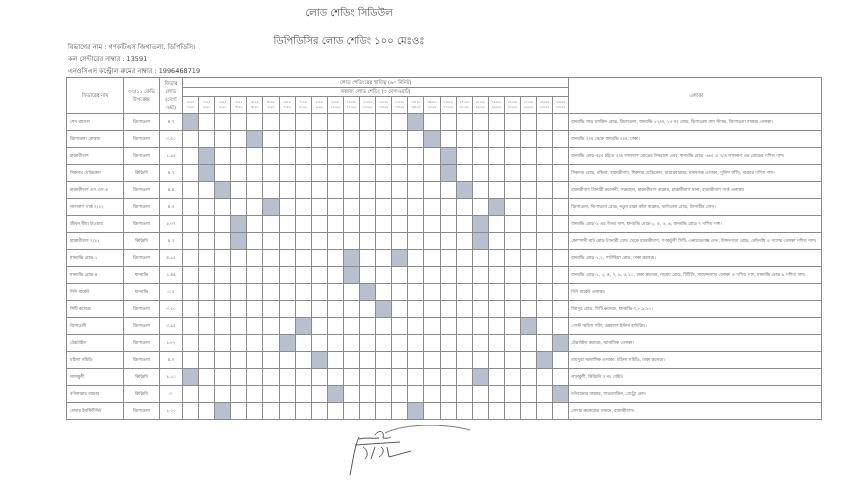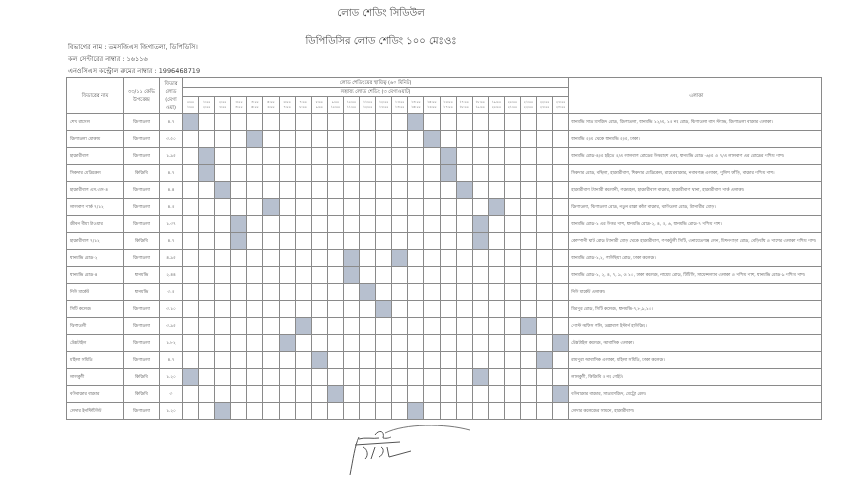--- a/index.html
+++ b/index.html
@@ -1,17 +1,17 @@
 <!DOCTYPE html>
 <html><head>
 <meta charset="utf-8">
 <style>
   html, body { margin:0; padding:0; background:#ffffff; }
   body { width:857px; height:482px; position:relative; overflow:hidden; font-family:"DejaVu Sans", sans-serif; color:#333; }
-  .title { position:absolute; left:0; width:698px; text-align:center; font-size:10px; color:#444;margin-left:32px; }
+  .title { position:absolute; left:0; width:698px; text-align:center; font-size:10px; color:#444; }
   .t1 { top:5px; }
   .t2 { top:33px;text-align:center; }
   .meta { position:absolute; left:68px; font-size:6.5px; color:#444; }
   .m1 { top:42px; } .m2 { top:54px; } .m3 { top:66px; }
   table.sched { position:absolute; left:66px; top:77px; border-collapse:collapse; font-size:4.3px; color:#555; }
   table.sched td, table.sched th { border:0.8px solid #8a8a8a; padding:0; font-weight:normal; text-align:center; vertical-align:middle; }
   .c-feeder { width:53px; }
   .c-sub { width:35px; }
   .c-load { width:22px; }
   .c-slot { width:15.1px; height:16px; }
@@ -22,22 +22,22 @@
   .shaded { background:#b7c0cf; }
   td.fname { text-align:left !important; padding-left:3px !important; font-size:4.3px; }
   .sig { position:absolute; left:345px; top:425px; width:140px; height:55px; }
 </style>
 </head>
 <body>
 
 <div class="title t1">লোড শেডিং সিডিউল</div>
 <div class="title t2">ডিপিডিসির লোড শেডিং ১০০ মেঃওঃ</div>
 
-<div class="meta m1">বিভাগের নাম : তমসজিএস জিগাতলা, ডিপিডিসি।</div>
-<div class="meta m2">কল সেন্টারের নাম্বার : ১৬১১৬</div>
+<div class="meta m1">বিভাগের নাম : গণকটিএস জিগাতলা, ডিপিডিসি।</div>
+<div class="meta m2">কল সেন্টারের নাম্বার : 13591</div>
 <div class="meta m3">এনওসিএস কন্ট্রোল রুমের নাম্বার : 1996468719</div>
 
 <table class="sched">
   <thead>
     <tr class="hdr-top">
       <th class="c-feeder" rowspan="3">ফিডারের নাম</th>
       <th class="c-sub" rowspan="3">৩৩/১১ কেভি উপকেন্দ্র</th>
       <th class="c-load" rowspan="3">ফিডার লোড (মেগা ওয়া)</th>
       <th colspan="24">লোড শেডিংয়ের স্থায়িত্ব (৬০ মিনিট)</th>
       <th class="c-area" rowspan="3" style="text-align:center !important;">এলাকা</th>

